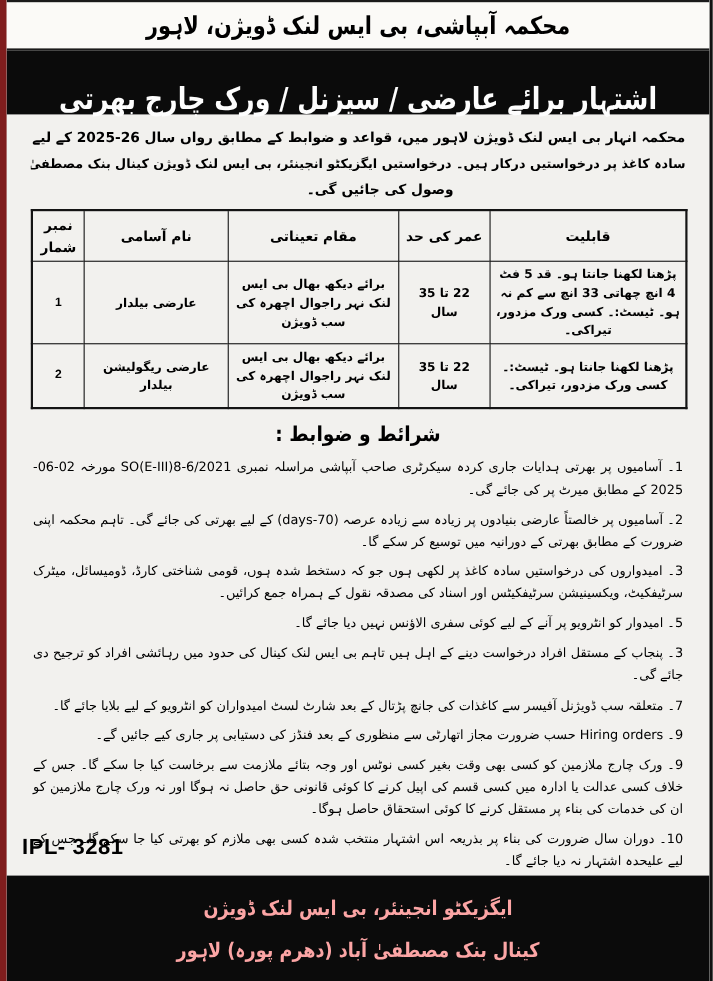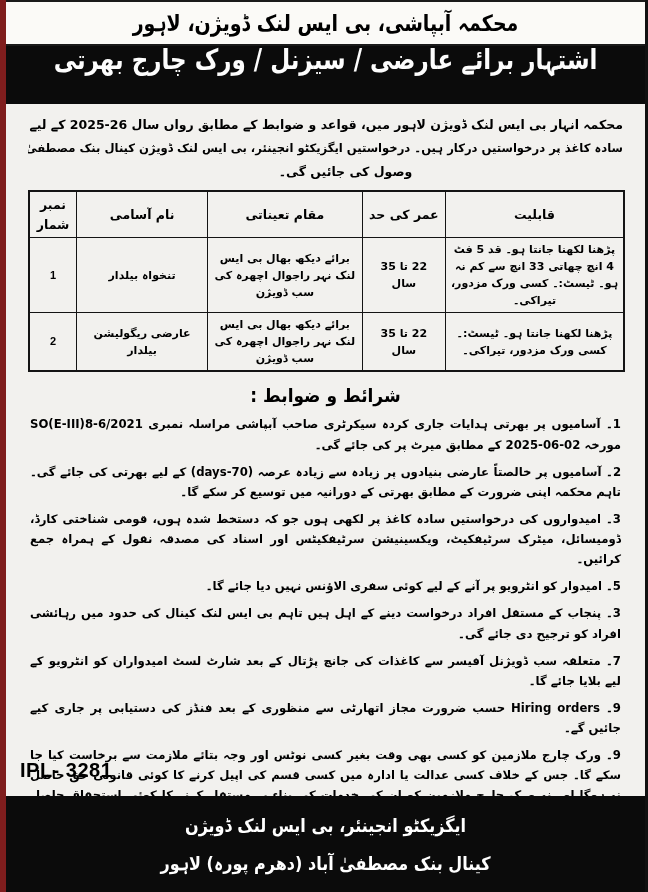--- a/index.html
+++ b/index.html
@@ -39,21 +39,21 @@
     transform: scaleY(1.18);
     white-space: nowrap;
   }
 
   
   .banner {
     height: 58px;
     background: #0b0b0b;
     color: #fdfdfd;
     display: flex;
-    align-items: flex-start;
+    align-items: flex-end;
     justify-content: center;
   }
   .banner .banner-text {
     font-size: 23px;
     font-weight: bold;
     transform: scaleY(1.2);
     white-space: nowrap;
   }
 
   
@@ -111,21 +111,21 @@
     font-weight: bold;
     margin: 13px 0 9px 0;
     transform: scaleY(1.1);
   }
   .cond-list {
     padding: 0 24px 0 24px;
   }
   .cond-item {
     font-size: 11.7px;
     line-height: 1.72;
-    font-weight: bold;
+    font-weight: normal;
     margin-bottom: 7px;
     text-align: justify;
     text-align-last: right;
   }
 
   
   .ipl {
     position: absolute;
     left: 14px;
     bottom: 110px;
@@ -137,21 +137,21 @@
   }
 
   
   .footer {
     position: absolute;
     left: 0;
     right: 0;
     bottom: 0;
     height: 96px;
     background: #0b0b0b;
-    color: #ffffff;
+    color: #fca5a5;
     display: flex;
     flex-direction: column;
     align-items: center;
     justify-content: center;
     gap: 19px;
   }
   .footer .fl {
     font-size: 16px;
     font-weight: bold;
     transform: scaleY(1.15);
@@ -193,21 +193,21 @@
           <th>مقام تعیناتی</th>
           <th>نام آسامی</th>
           <th>نمبر شمار</th>
         </tr>
       </thead>
       <tbody>
         <tr>
           <td class="qual">پڑھنا لکھنا جانتا ہو۔ قد 5 فٹ 4 انچ چھاتی 33 انچ سے کم نہ ہو۔ ٹیسٹ:۔ کسی ورک مزدور، تیراکی۔</td>
           <td class="age">22 تا 35 سال</td>
           <td class="place">برائے دیکھ بھال بی ایس لنک نہر راجوال اچھرہ کی سب ڈویژن</td>
-          <td>تنخواہ بیلدار</td>
+          <td>عارضی بیلدار</td>
           <td class="sr">1</td>
         </tr>
         <tr>
           <td class="qual">پڑھنا لکھنا جانتا ہو۔ ٹیسٹ:۔ کسی ورک مزدور، تیراکی۔</td>
           <td class="age">22 تا 35 سال</td>
           <td class="place">برائے دیکھ بھال بی ایس لنک نہر راجوال اچھرہ کی سب ڈویژن</td>
           <td>عارضی ریگولیشن بیلدار</td>
           <td class="sr">2</td>
         </tr>
       </tbody>

